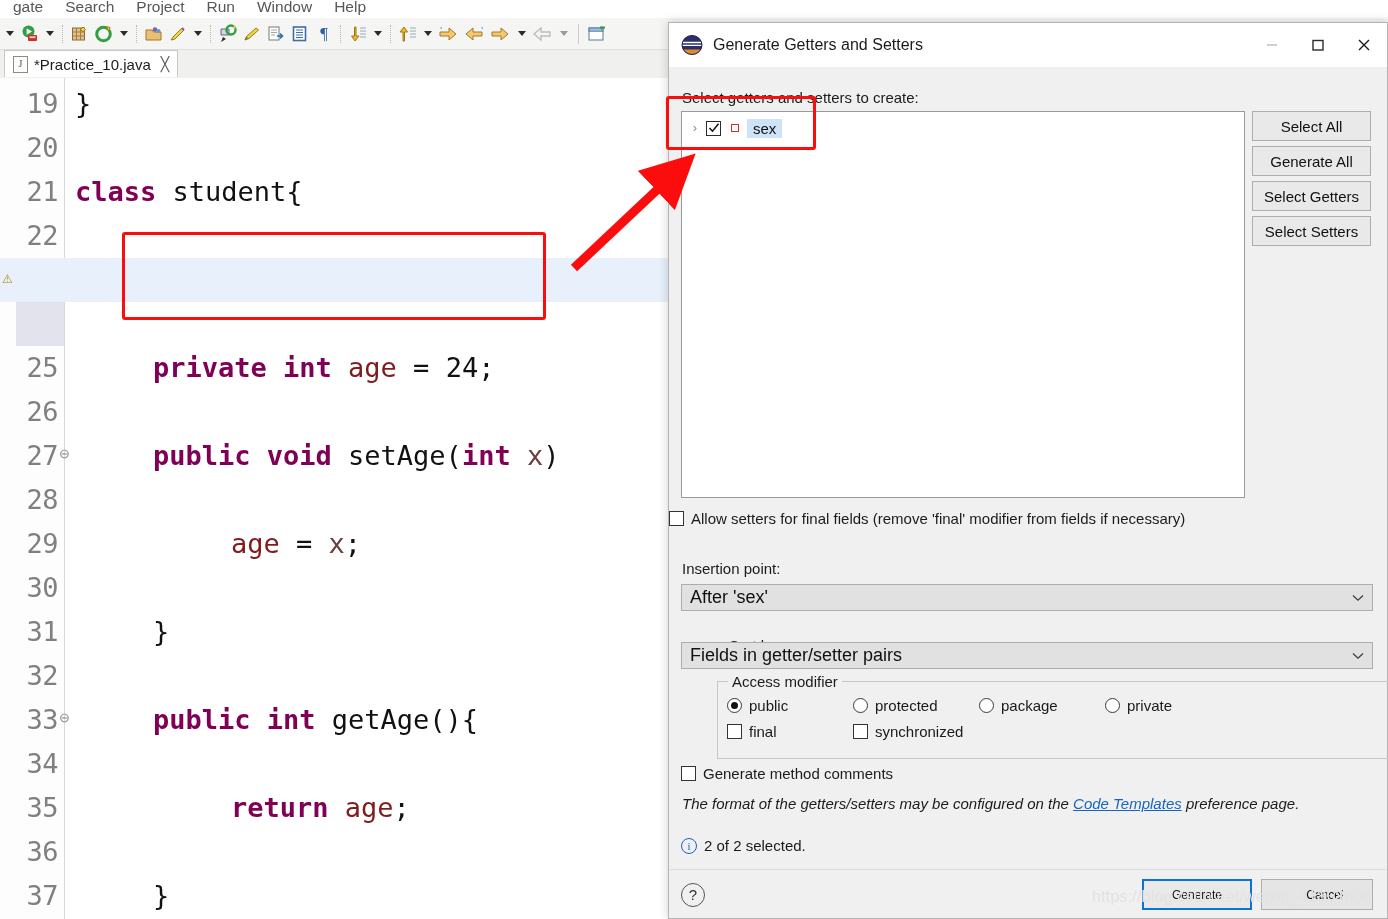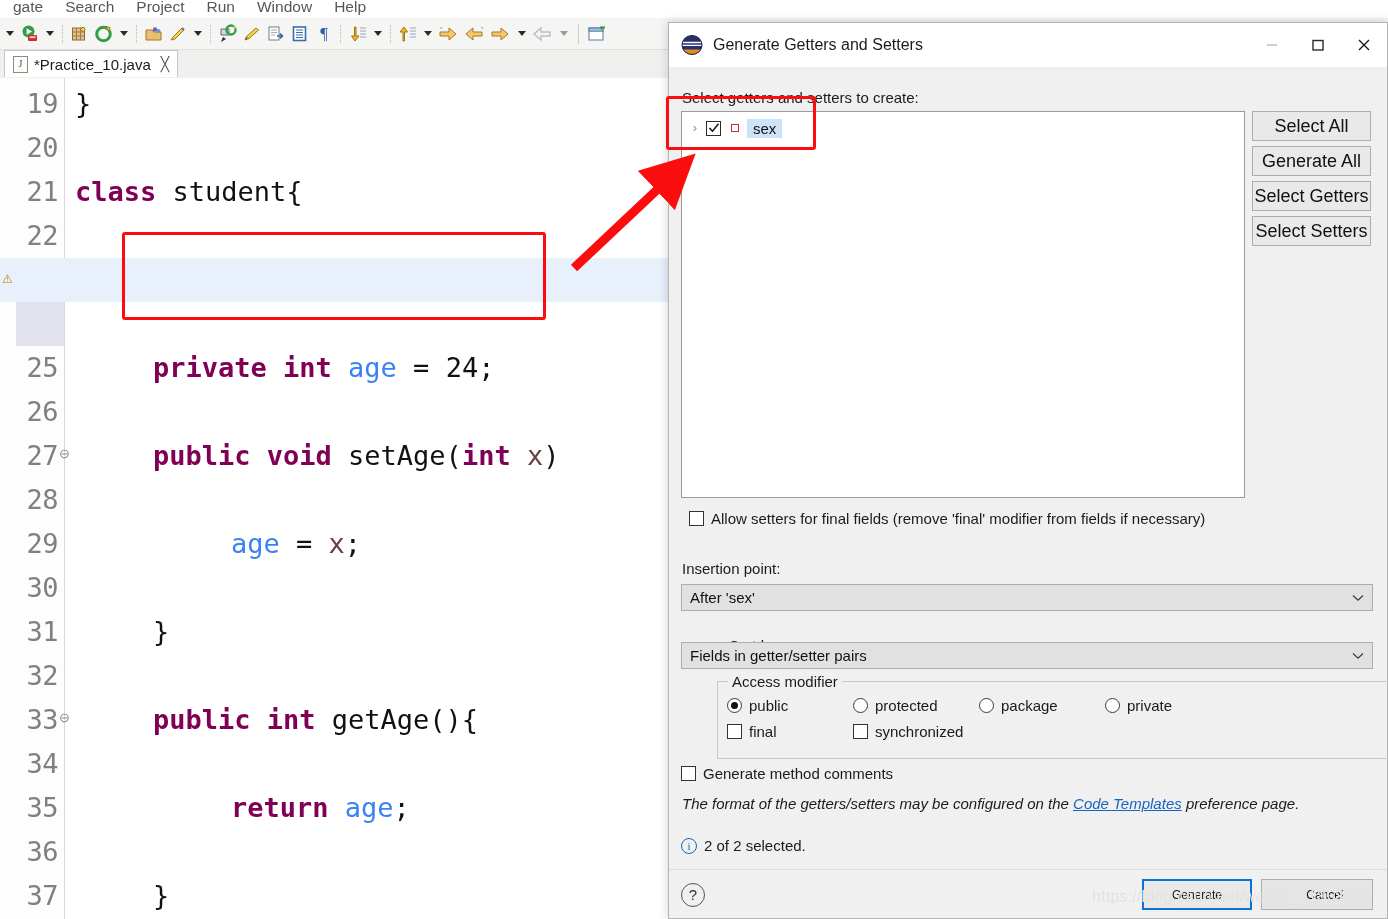--- a/index.html
+++ b/index.html
@@ -68,21 +68,21 @@
     font-family:"DejaVu Sans Mono","Liberation Mono",monospace;
     font-size:27px;color:#808080;line-height:44px;letter-spacing:-0.5px;
   }
   .fold{position:absolute;left:60px;top:14px;width:12px;height:12px;font-size:13px;color:#8a8a8a;line-height:12px;}
   .code{
     position:absolute;left:84px;white-space:pre;
     font-family:"DejaVu Sans Mono","Liberation Mono",monospace;
     font-size:27px;line-height:44px;color:#111111;letter-spacing:0px;
   }
   .kw{color:#7f0055;font-weight:bold;}
-  .fld{color:#3b82f6;}
+  .fld{color:#7f1d1d;}
   .par{color:#6a3e3e;}
   .pln{color:#111111;}
   .und{ text-decoration:underline; text-decoration-color:#d8a600; text-decoration-style:wavy; text-underline-offset:3px;}
   .hl-line{position:absolute;left:0;width:1388px;height:44px;background:#e8f0fb;}
   .cur-lnbg{position:absolute;left:16px;width:48px;height:44px;background:#e3e3ee;}
 
   .warn-marker{
     position:absolute;left:1px;width:14px;height:44px;
     background:repeating-conic-gradient(#1e8ad6 0% 25%, #ffffff 0% 50%) 0 0/4px 4px;
   }
@@ -127,31 +127,31 @@
   .tw{width:14px;text-align:center;color:#8d8d8d;font-size:13px;line-height:14px;}
   .cbx{width:15px;height:15px;border:1px solid #2b2b2b;background:#fff;display:flex;align-items:center;justify-content:center;box-sizing:border-box;}
   .cbx svg{display:block;}
   .field-icon{width:8px;height:8px;border:1.5px solid #d03030;background:#ffffff;box-sizing:border-box;margin:0 4px 0 6px;}
   .tree-label{background:#cde3f7;padding:1px 6px;font-size:15px;color:#111;}
 
   .sidebtns{position:absolute;left:583px;top:44px;width:122px;}
   .sbtn{
     width:119px;height:30px;margin-bottom:5px;
     background:#e9e9e9;border:1px solid #adadad;box-sizing:border-box;
-    font-size:18px;color:#111;display:flex;align-items:center;justify-content:center;
+    font-size:15px;color:#111;display:flex;align-items:center;justify-content:center;
     font-family:"Liberation Sans",sans-serif;
   }
 
   .chk-row{position:absolute;display:flex;align-items:center;gap:7px;}
   .chk{width:15px;height:15px;border:1px solid #333;background:#fff;box-sizing:border-box;flex:0 0 auto;}
 
   .combo{
     position:absolute;left:12px;width:692px;height:27px;
     background:#e1e1e1;border:1px solid #adadad;box-sizing:border-box;
-    display:flex;align-items:center;padding:0 8px;font-size:15px;color:#111;
+    display:flex;align-items:center;padding:0 8px;font-size:18px;color:#111;
   }
   .combo .val{flex:1 1 auto;}
   .combo .chev{color:#4a4a4a;font-size:12px;}
 
   .group{
     position:absolute;left:12px;width:692px;
     border:1px solid #c8c8c8;box-sizing:border-box;
   }
   .group-title{position:absolute;left:10px;top:-9px;background:#f0f0f0;padding:0 4px;font-size:15px;color:#1b1b1b;}
   .radio-row{position:absolute;display:flex;align-items:center;}
@@ -468,21 +468,21 @@
       </div>
     </div>
 
     <div class="sidebtns">
       <div class="sbtn">Select All</div>
       <div class="sbtn">Generate All</div>
       <div class="sbtn">Select Getters</div>
       <div class="sbtn">Select Setters</div>
     </div>
 
-    <div class="chk-row" style="left:20px;top:443px;">
+    <div class="chk-row" style="left:0;top:443px;">
       <span class="chk"></span>
       <span class="lbl">Allow setters for final fields (remove 'final' modifier from fields if necessary)</span>
     </div>
 
     <div class="sect-label" style="top:493px;">Insertion point:</div>
     <div class="combo" style="top:517px;">
       <span class="val">After 'sex'</span>
       <span class="chev">
         <svg width="12" height="8" viewBox="0 0 12 8">
             <path d="M1 1.5 L6 6.2 L11 1.5" stroke="#3a3a3a" fill="none" stroke-width="1.2"></path>

